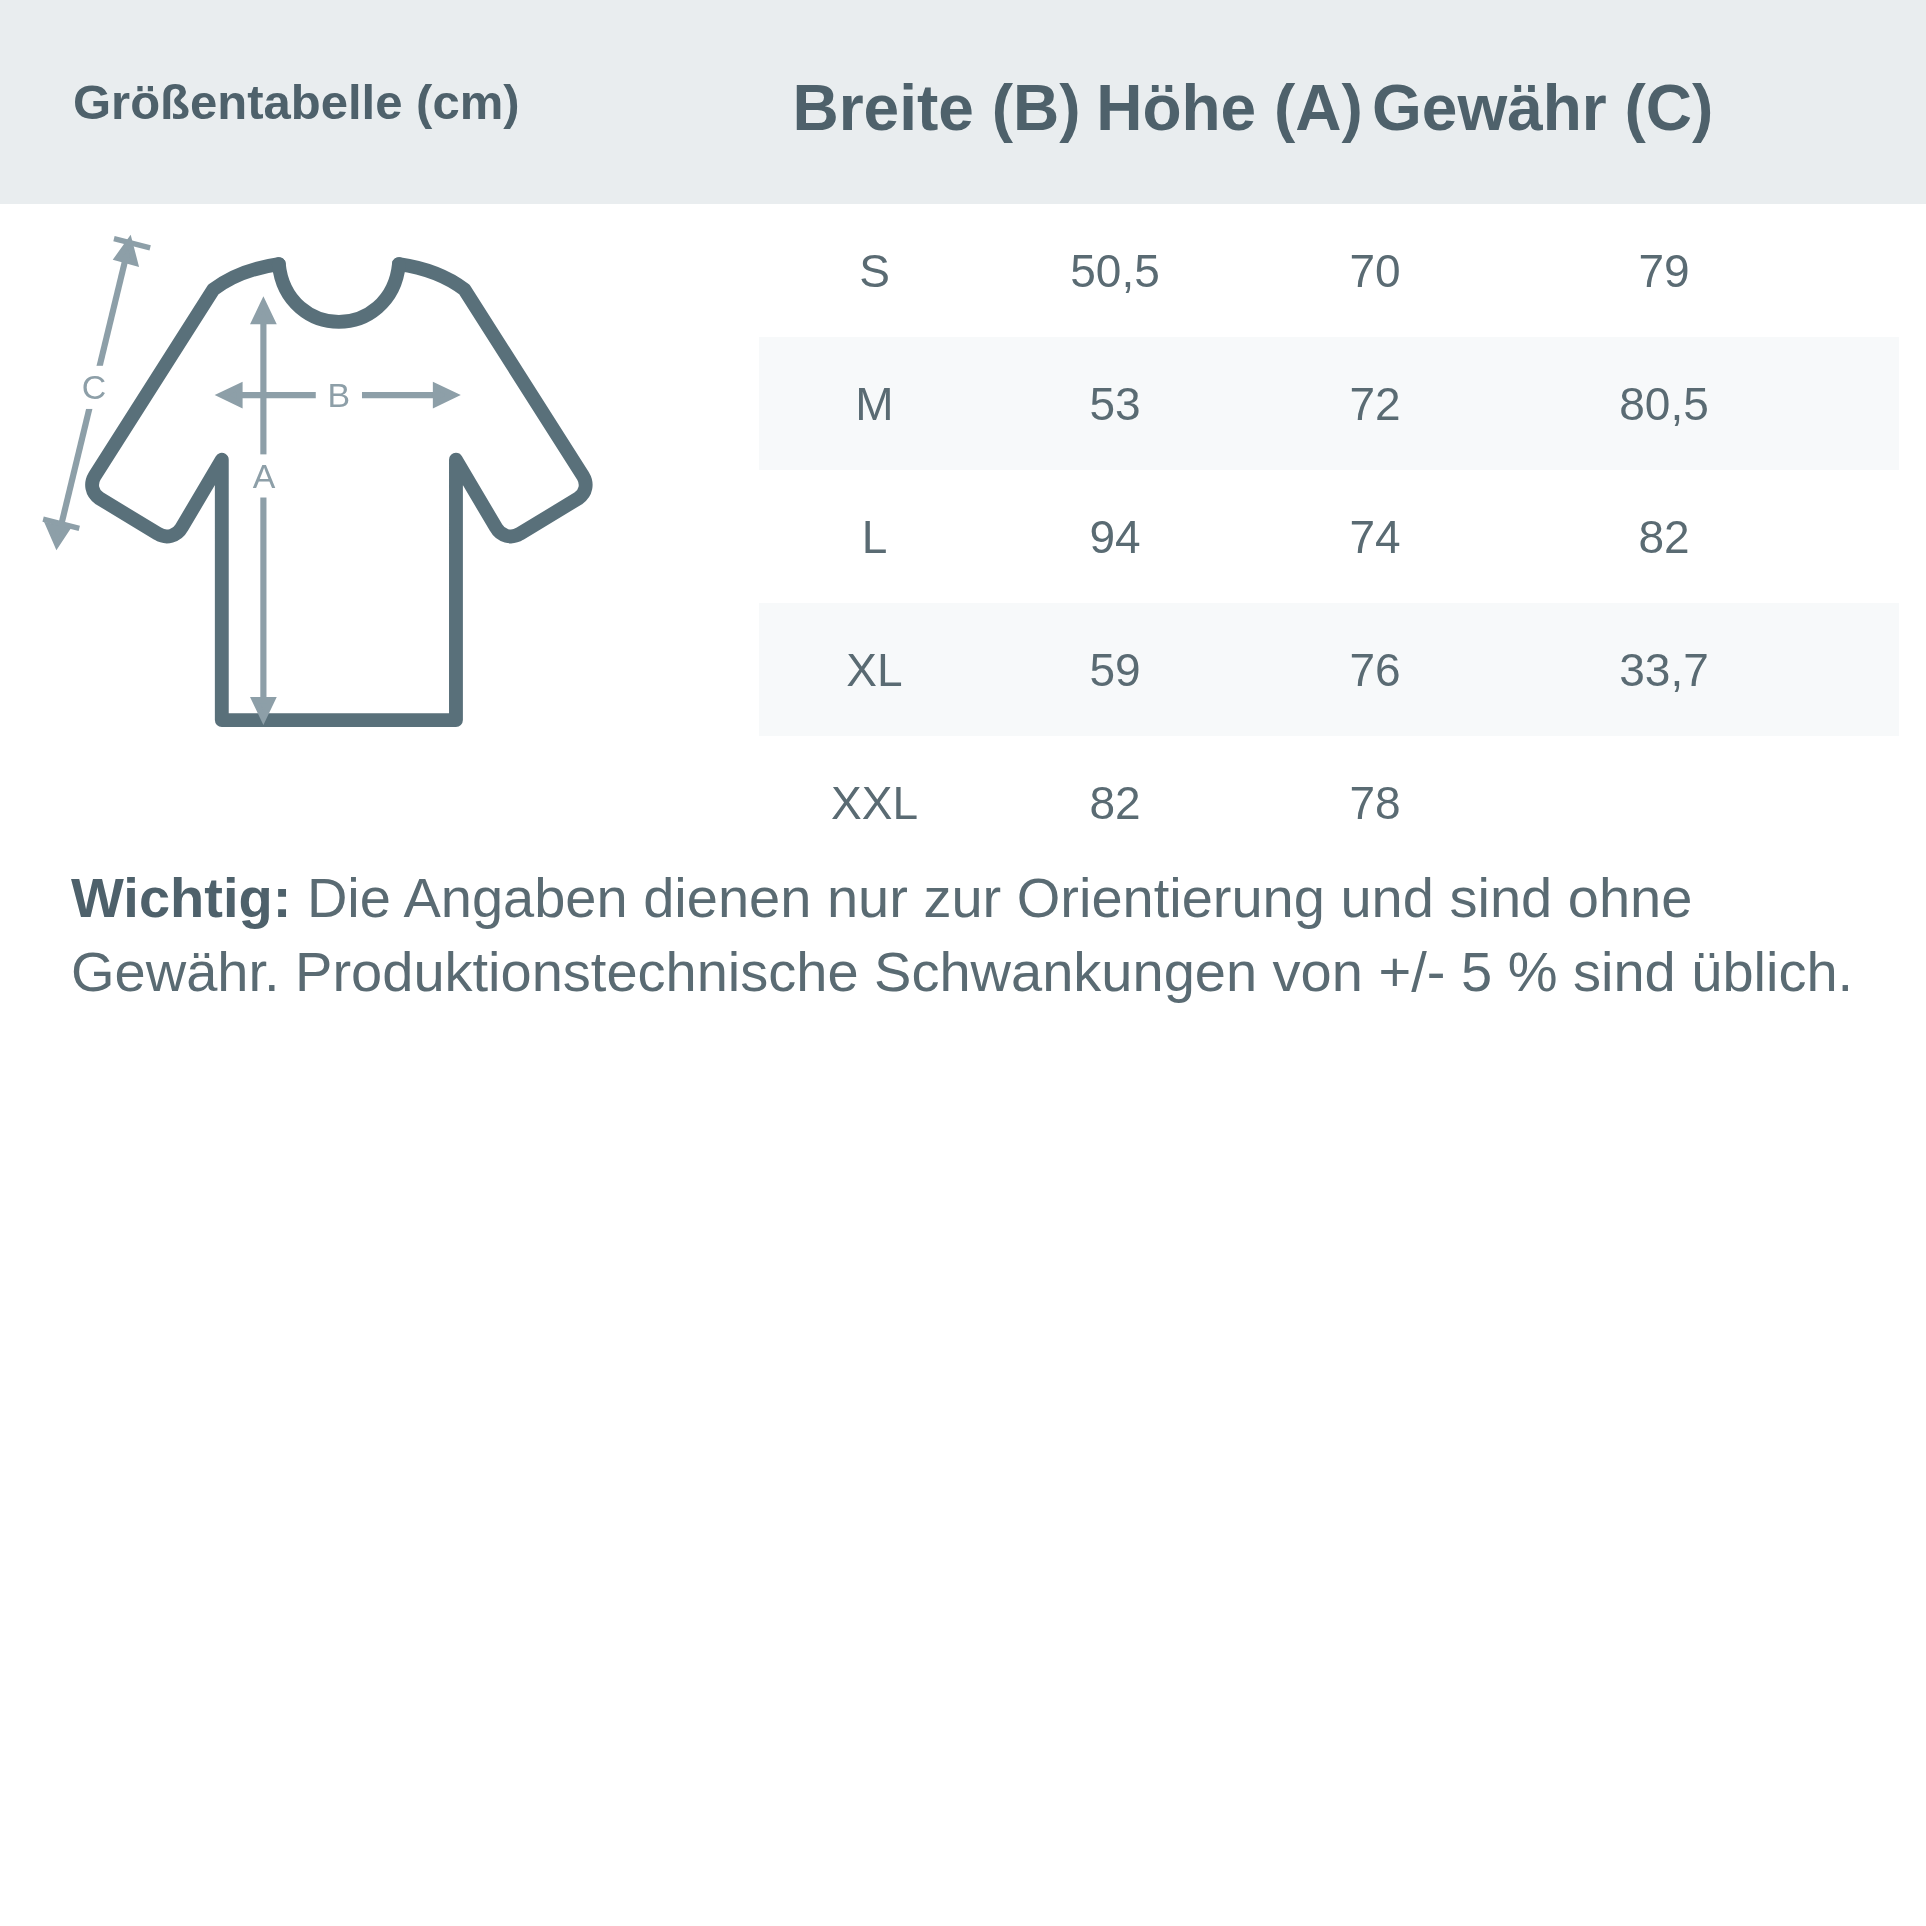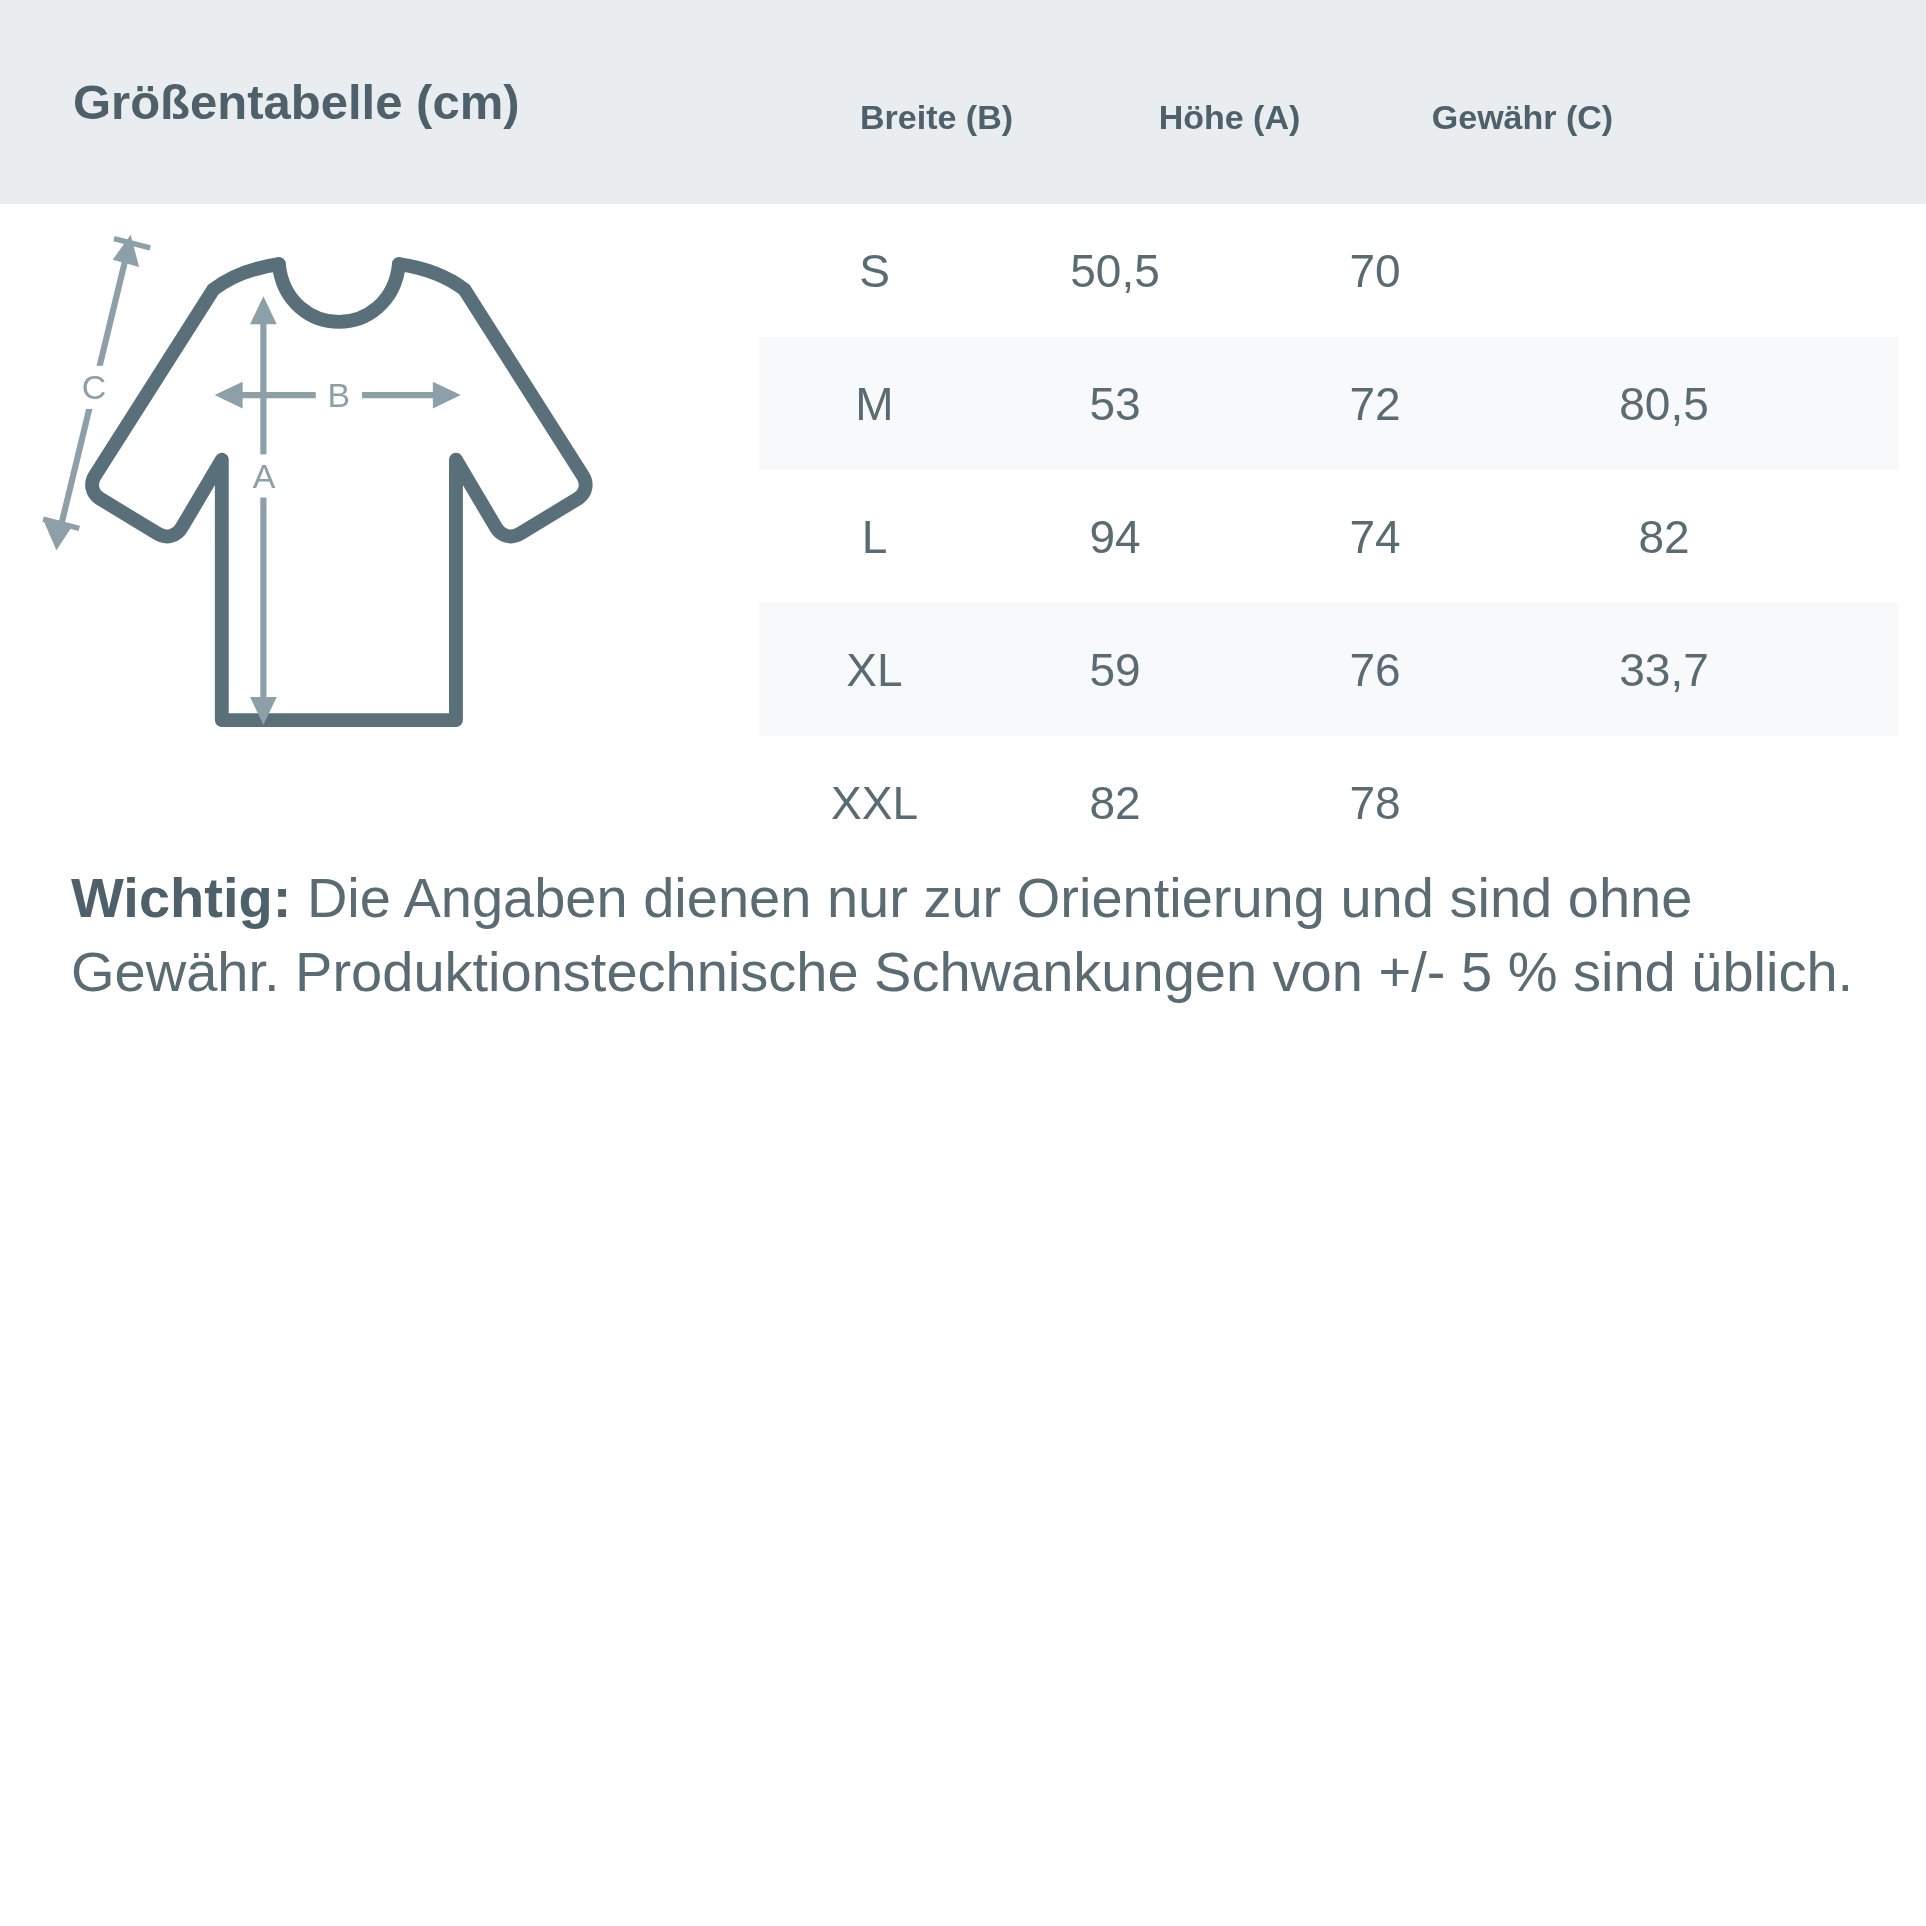--- a/index.html
+++ b/index.html
@@ -49,26 +49,25 @@
   }
   .header-cols {
     position: absolute;
     left: 786px;
     top: 71px;
     width: 1071px;
     display: flex;
     align-items: baseline;
   }
   .header-col {
-    font-size: 34px;
+    font-size: 64px;
     font-weight: bold;
     color: #4e616b;
     white-space: nowrap;
     text-align: center;
-    margin-top: 27px;
   }
   .header-col.c1 { width: 301px; }
   .header-col.c2 { width: 285px; }
   .header-col.c3 { width: 301px; }
 
   
   .diagram {
     position: absolute;
     left: 42px;
     top: 231px;
@@ -196,20 +195,21 @@
       <text x="67" y="218" text-anchor="middle" font-family="Liberation Sans, sans-serif" font-size="44" fill="#8d9fa8">C</text>
     </svg>
   </div>
 
   <div class="table">
 
     <div class="trow odd">
       <div class="cell size">S</div>
       <div class="cell v1">50,5</div>
       <div class="cell v2">70</div>
+      <div class="cell v3">79</div>
     </div>
 
     <div class="trow even">
       <div class="cell size">M</div>
       <div class="cell v1">53</div>
       <div class="cell v2">72</div>
       <div class="cell v3">80,5</div>
     </div>
 
     <div class="trow odd">

